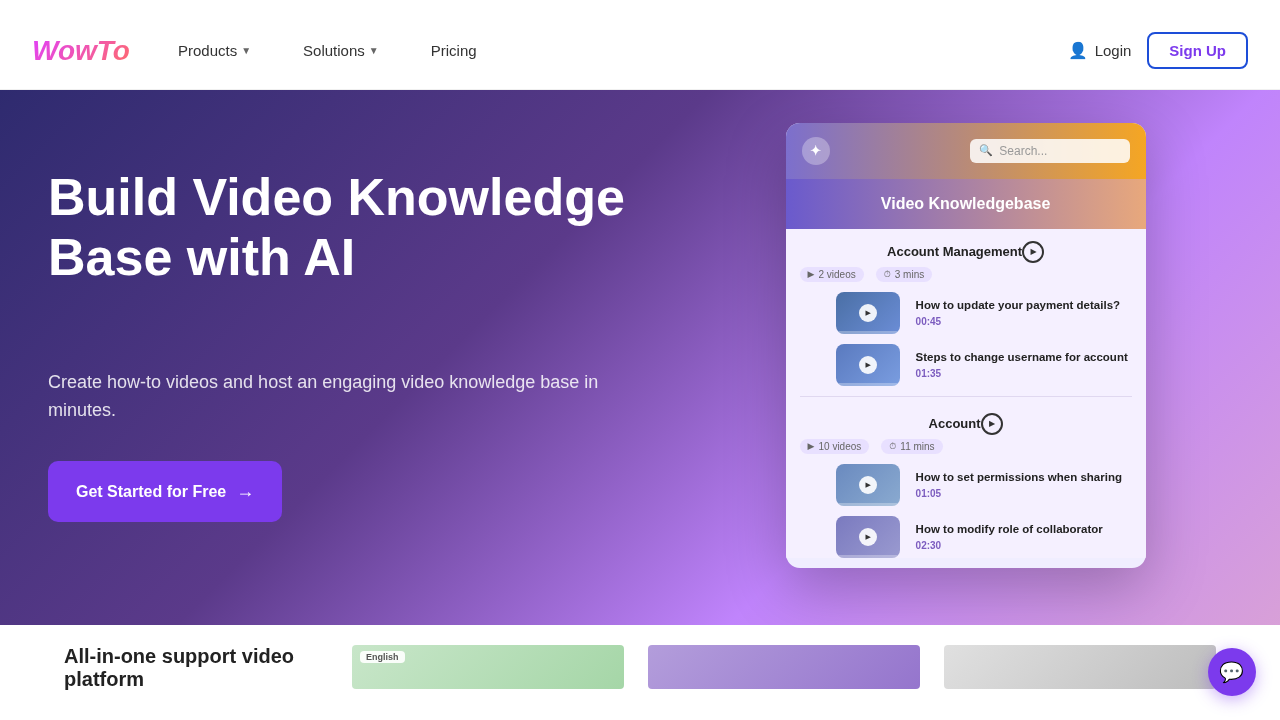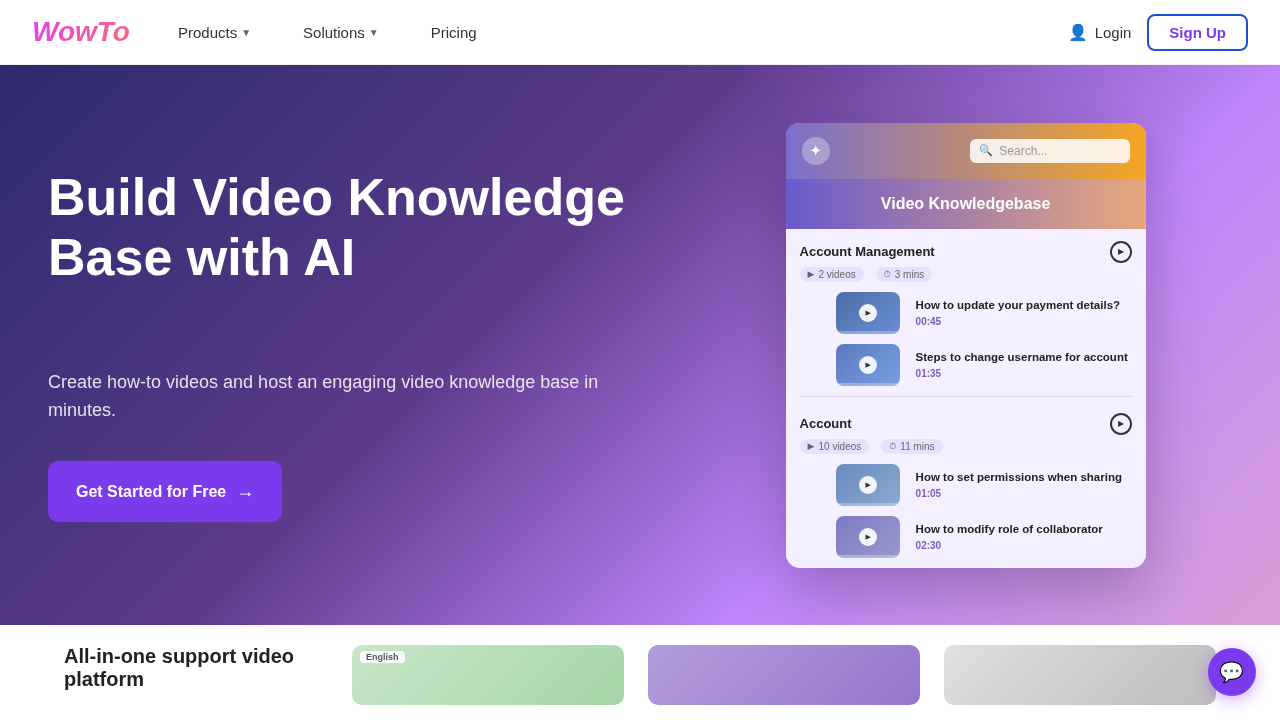--- a/index.html
+++ b/index.html
@@ -1,20 +1,20 @@
 <!DOCTYPE html>
 <html><head>
   <meta charset="utf-8">
   <style>
     * { margin: 0; padding: 0; box-sizing: border-box; }
     body { font-family: -apple-system, BlinkMacSystemFont, 'Segoe UI', sans-serif; width: 1280px; height: 720px; overflow: hidden; }
 
     
     .navbar {
-      position: fixed; top: 0; left: 0; width: 100%; height: 65px;
+      position: fixed; top: 12px; left: 0; width: 100%; height: 78px;
       background: #fff; display: flex; align-items: center;
       padding: 0 32px; z-index: 100;
       border-bottom: 1px solid #f0f0f0;
     }
     .navbar-logo { margin-right: 48px; }
     .logo-text {
       font-size: 28px; font-weight: 800;
       background: linear-gradient(135deg, #e040fb, #ff6b6b);
       -webkit-background-clip: text; -webkit-text-fill-color: transparent;
       font-style: italic;
@@ -85,21 +85,21 @@
     }
     .search-icon-small { font-size: 11px; color: #aaa; }
     .widget-title-bar {
       background: linear-gradient(90deg, #6a5acd, #e8a87c);
       padding: 16px; text-align: center;
     }
     .widget-title { font-size: 16px; font-weight: 700; color: #fff; }
 
     .widget-body { background: #f5f0ff; padding: 0; }
     .widget-section { padding: 12px 14px 0; }
-    .section-header { display: flex; align-items: center; justify-content: space-between; margin-bottom: 4px; }
+    .section-header { display: flex; align-items: center; justify-content: center; margin-bottom: 4px; }
     .section-title { font-size: 13px; font-weight: 700; color: #222; }
     .section-play-btn {
       width: 22px; height: 22px; border-radius: 50%;
       border: 2px solid #333; display: flex; align-items: center; justify-content: center;
       cursor: pointer;
     }
     .section-play-icon { font-size: 8px; color: #333; margin-left: 1px; }
     .section-meta { display: flex; align-items: center; gap: 12px; margin-bottom: 10px; }
     .meta-tag {
       display: flex; align-items: center; gap: 4px;
@@ -132,22 +132,22 @@
 
     
     .bottom-section {
       height: 95px; background: #fff; padding: 20px 64px;
       display: flex; align-items: flex-start; gap: 48px;
     }
     .bottom-left { flex: 0 0 240px; }
     .bottom-title { font-size: 20px; font-weight: 700; color: #222; }
     .bottom-cards { display: flex; gap: 24px; flex: 1; }
     .bottom-card {
-      flex: 1; background: #f5f5f5; border-radius: 10px;
-      height: 60px; overflow: hidden; position: relative;
+      flex: 1; background: #f5f5f5; border-radius: 4px;
+      height: 44px; overflow: hidden; position: relative;
     }
     .card-lang-badge {
       position: absolute; top: 6px; left: 8px;
       background: rgba(255,255,255,0.9); border-radius: 4px;
       padding: 1px 6px; font-size: 9px; color: #555; font-weight: 600;
     }
     .card-bg-1 { background: linear-gradient(135deg, #c8e6c9, #a5d6a7); }
     .card-bg-2 { background: linear-gradient(135deg, #b39ddb, #9575cd); }
     .card-bg-3 { background: linear-gradient(135deg, #e0e0e0, #bdbdbd); }
 

